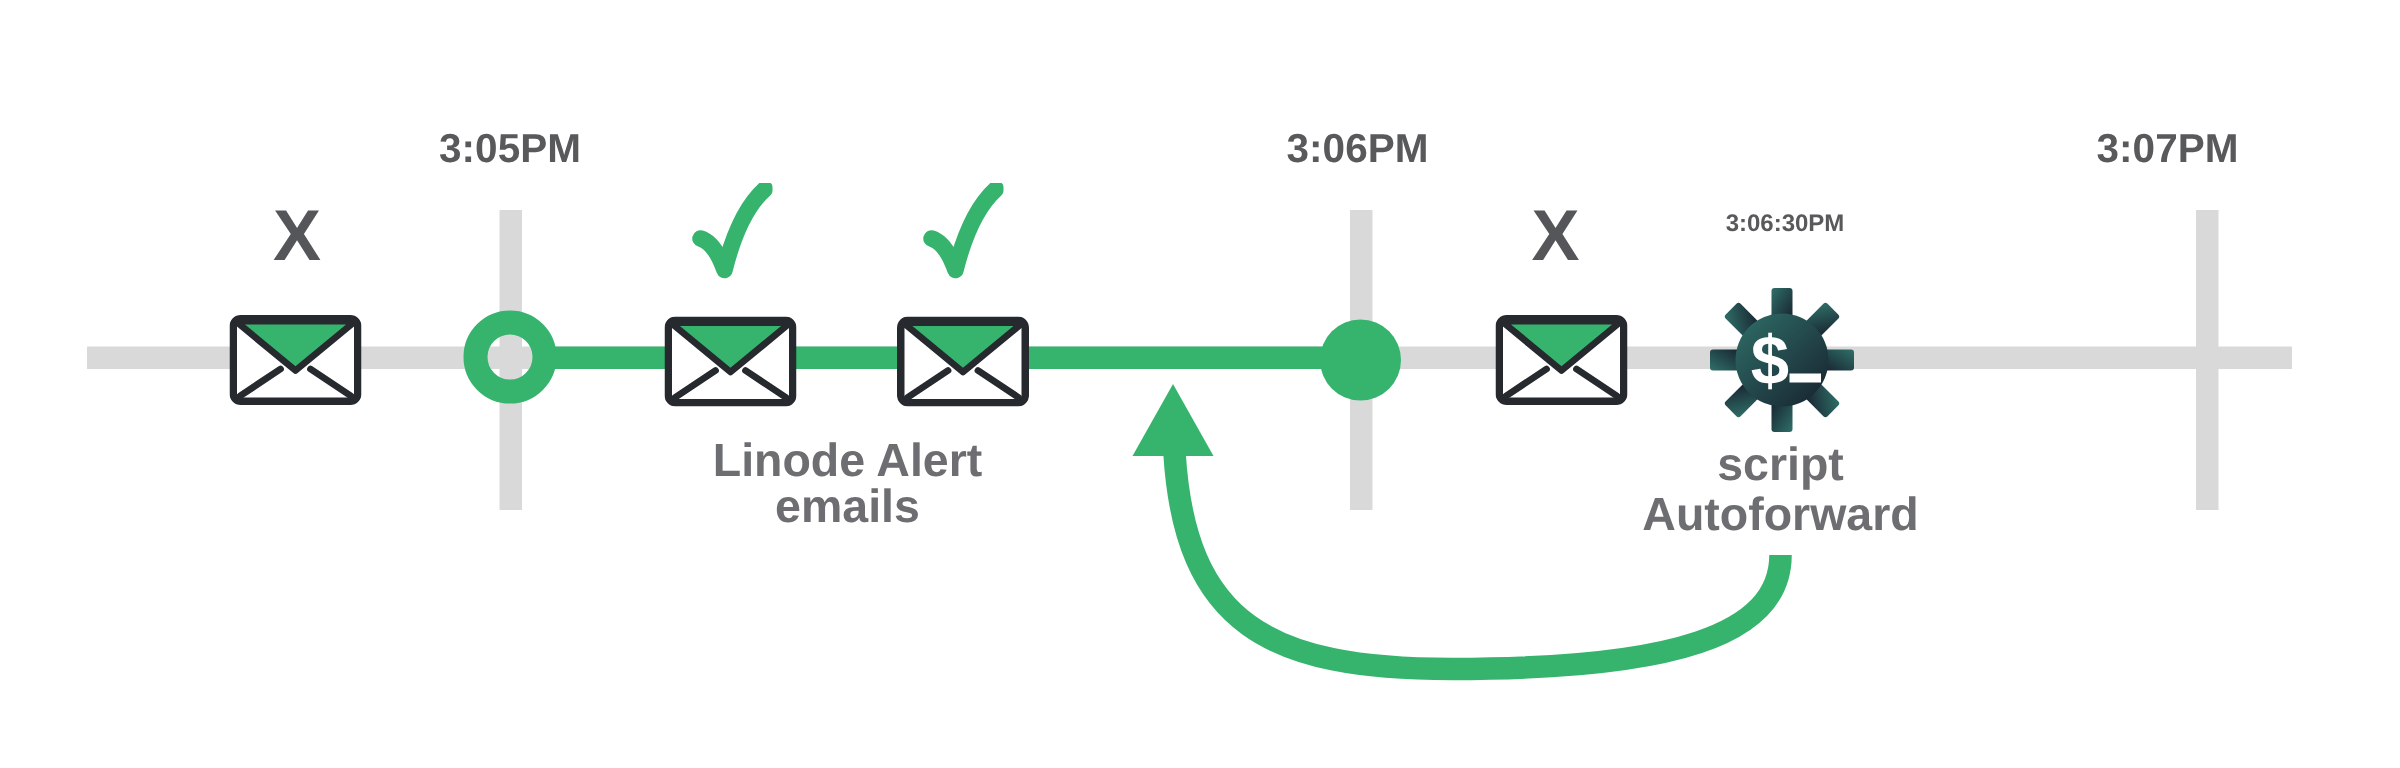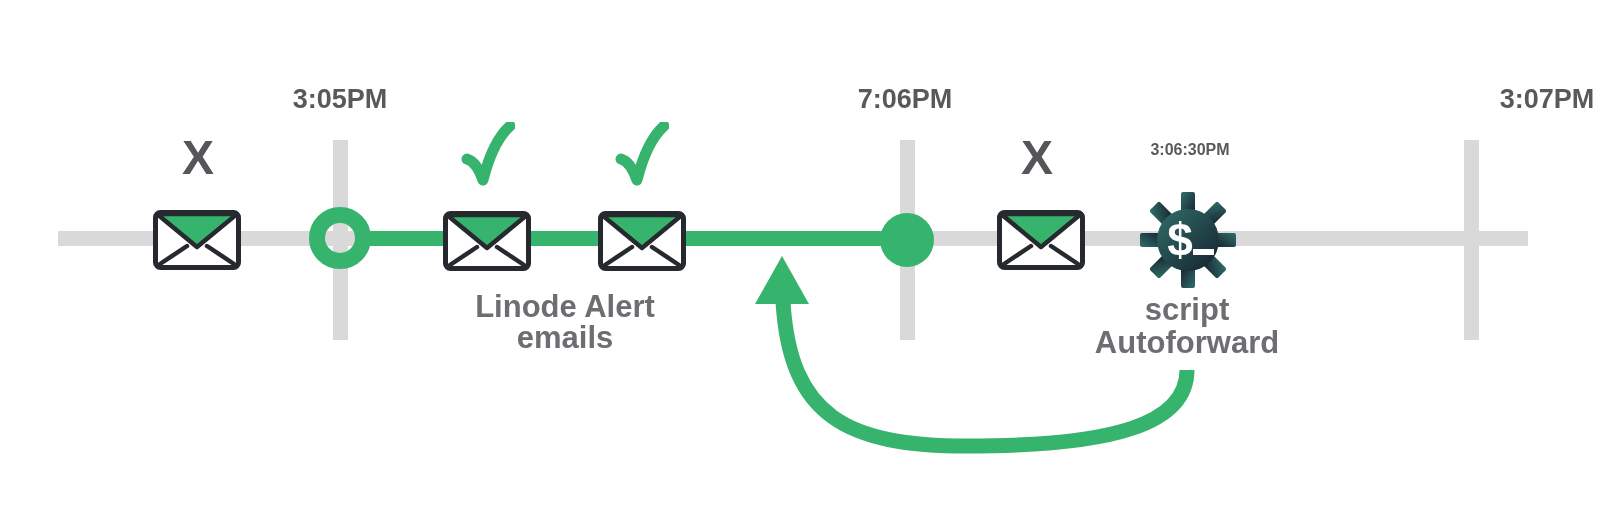--- a/index.html
+++ b/index.html
@@ -12,21 +12,21 @@
   .tick{position:absolute;top:140px;width:15px;height:200px;background:#d9d9d9;z-index:1;}
   .tick.t305{left:333px;} .tick.t306{left:900px;} .tick.t307{left:1464px;}
   .green-segment{position:absolute;left:362px;top:231px;width:546px;height:15px;background:#36b46e;z-index:2;}
   
   .start-ring{position:absolute;left:309px;top:207px;width:62px;height:62px;border:16px solid #36b46e;
     border-radius:50%;box-sizing:border-box;background:transparent;z-index:3;}
   .end-dot{position:absolute;left:880px;top:213px;width:54px;height:54px;background:#36b46e;border-radius:50%;z-index:3;}
   
   .time-label{position:absolute;top:84px;transform:translateX(-50%);font-size:27px;font-weight:bold;
     color:#58595b;white-space:nowrap;z-index:4;}
-  .time-label.l305{left:340px;} .time-label.l306{left:905px;} .time-label.l307{left:1547px;}
+  .time-label.l305{left:340px;} .time-label.l306{left:905px;} .time-label.l307{left:1445px;}
   .time-label.l30630{left:1190px;top:141px;font-size:16px;}
   .caption{position:absolute;transform:translateX(-50%);text-align:center;font-size:31px;font-weight:bold;
     color:#6d6e71;line-height:31px;white-space:nowrap;z-index:4;}
   .caption.linode{left:565px;top:291px;}
   .caption.autoforward{left:1187px;top:293px;line-height:33px;}
   .x-mark{position:absolute;transform:translateX(-50%);font-size:48px;font-weight:800;color:#55565a;
     line-height:1;z-index:4;}
   .x-mark.x1{left:198px;top:134px;}
   .x-mark.x2{left:1037px;top:134px;}
   
@@ -51,21 +51,21 @@
   <div class="tick t306"></div>
   <div class="tick t307"></div>
   <div class="green-segment"></div>
 
   <svg class="arrow-overlay" viewBox="0 0 1600 512" xmlns="http://www.w3.org/2000/svg">
     <path d="M1187 370 C1187 424 1114 446 968 446 C846 446 790 416 783 302" fill="none" stroke="#36b46e" stroke-width="15" stroke-linecap="butt"></path>
     <polygon points="782,256 755,304 809,304" fill="#36b46e"></polygon>
   </svg>
 
   <div class="time-label l305">3:05PM</div>
-  <div class="time-label l306">7:06PM</div>
+  <div class="time-label l306">3:06PM</div>
   <div class="time-label l307">3:07PM</div>
   <div class="time-label l30630">3:06:30PM</div>
 
   <div class="start-ring"></div>
   <div class="end-dot"></div>
 
   <div class="x-mark x1">X</div>
   <div class="x-mark x2">X</div>
 
   <svg class="check c1" viewBox="0 0 54 66" xmlns="http://www.w3.org/2000/svg">

